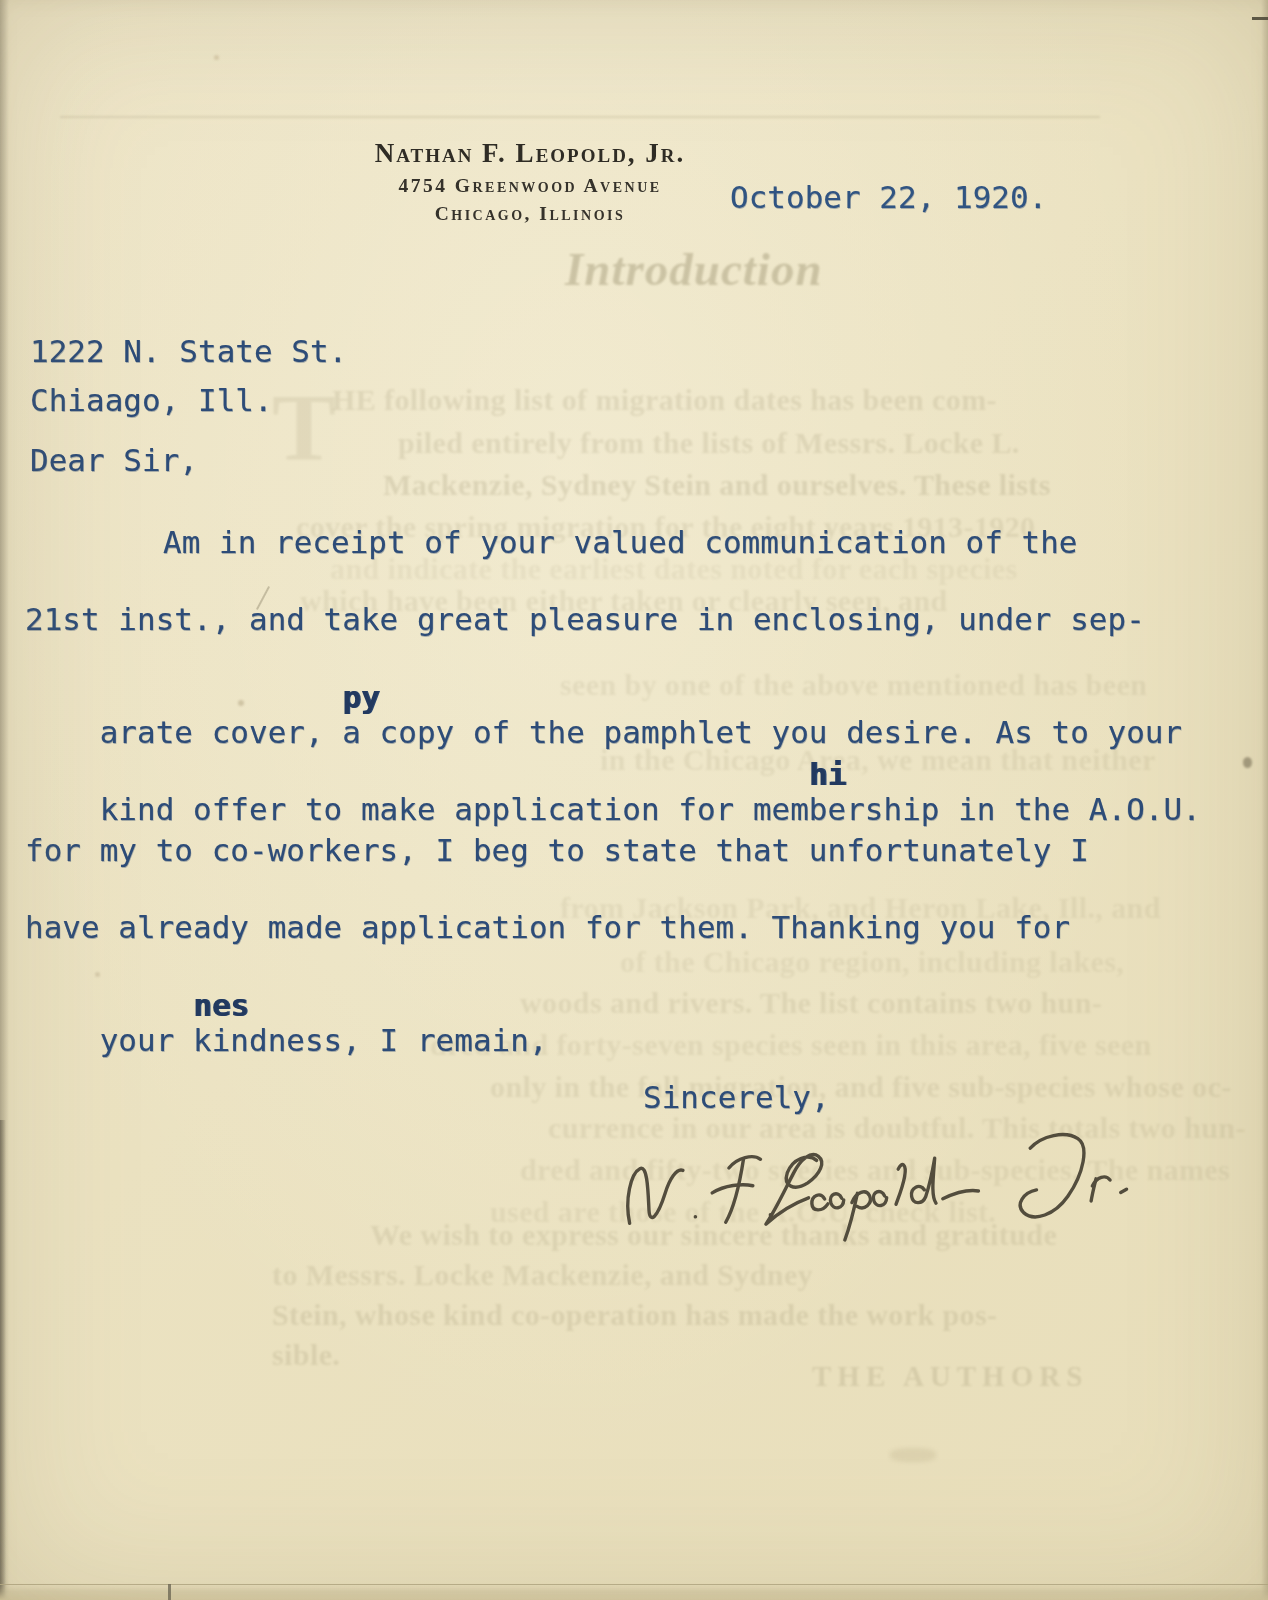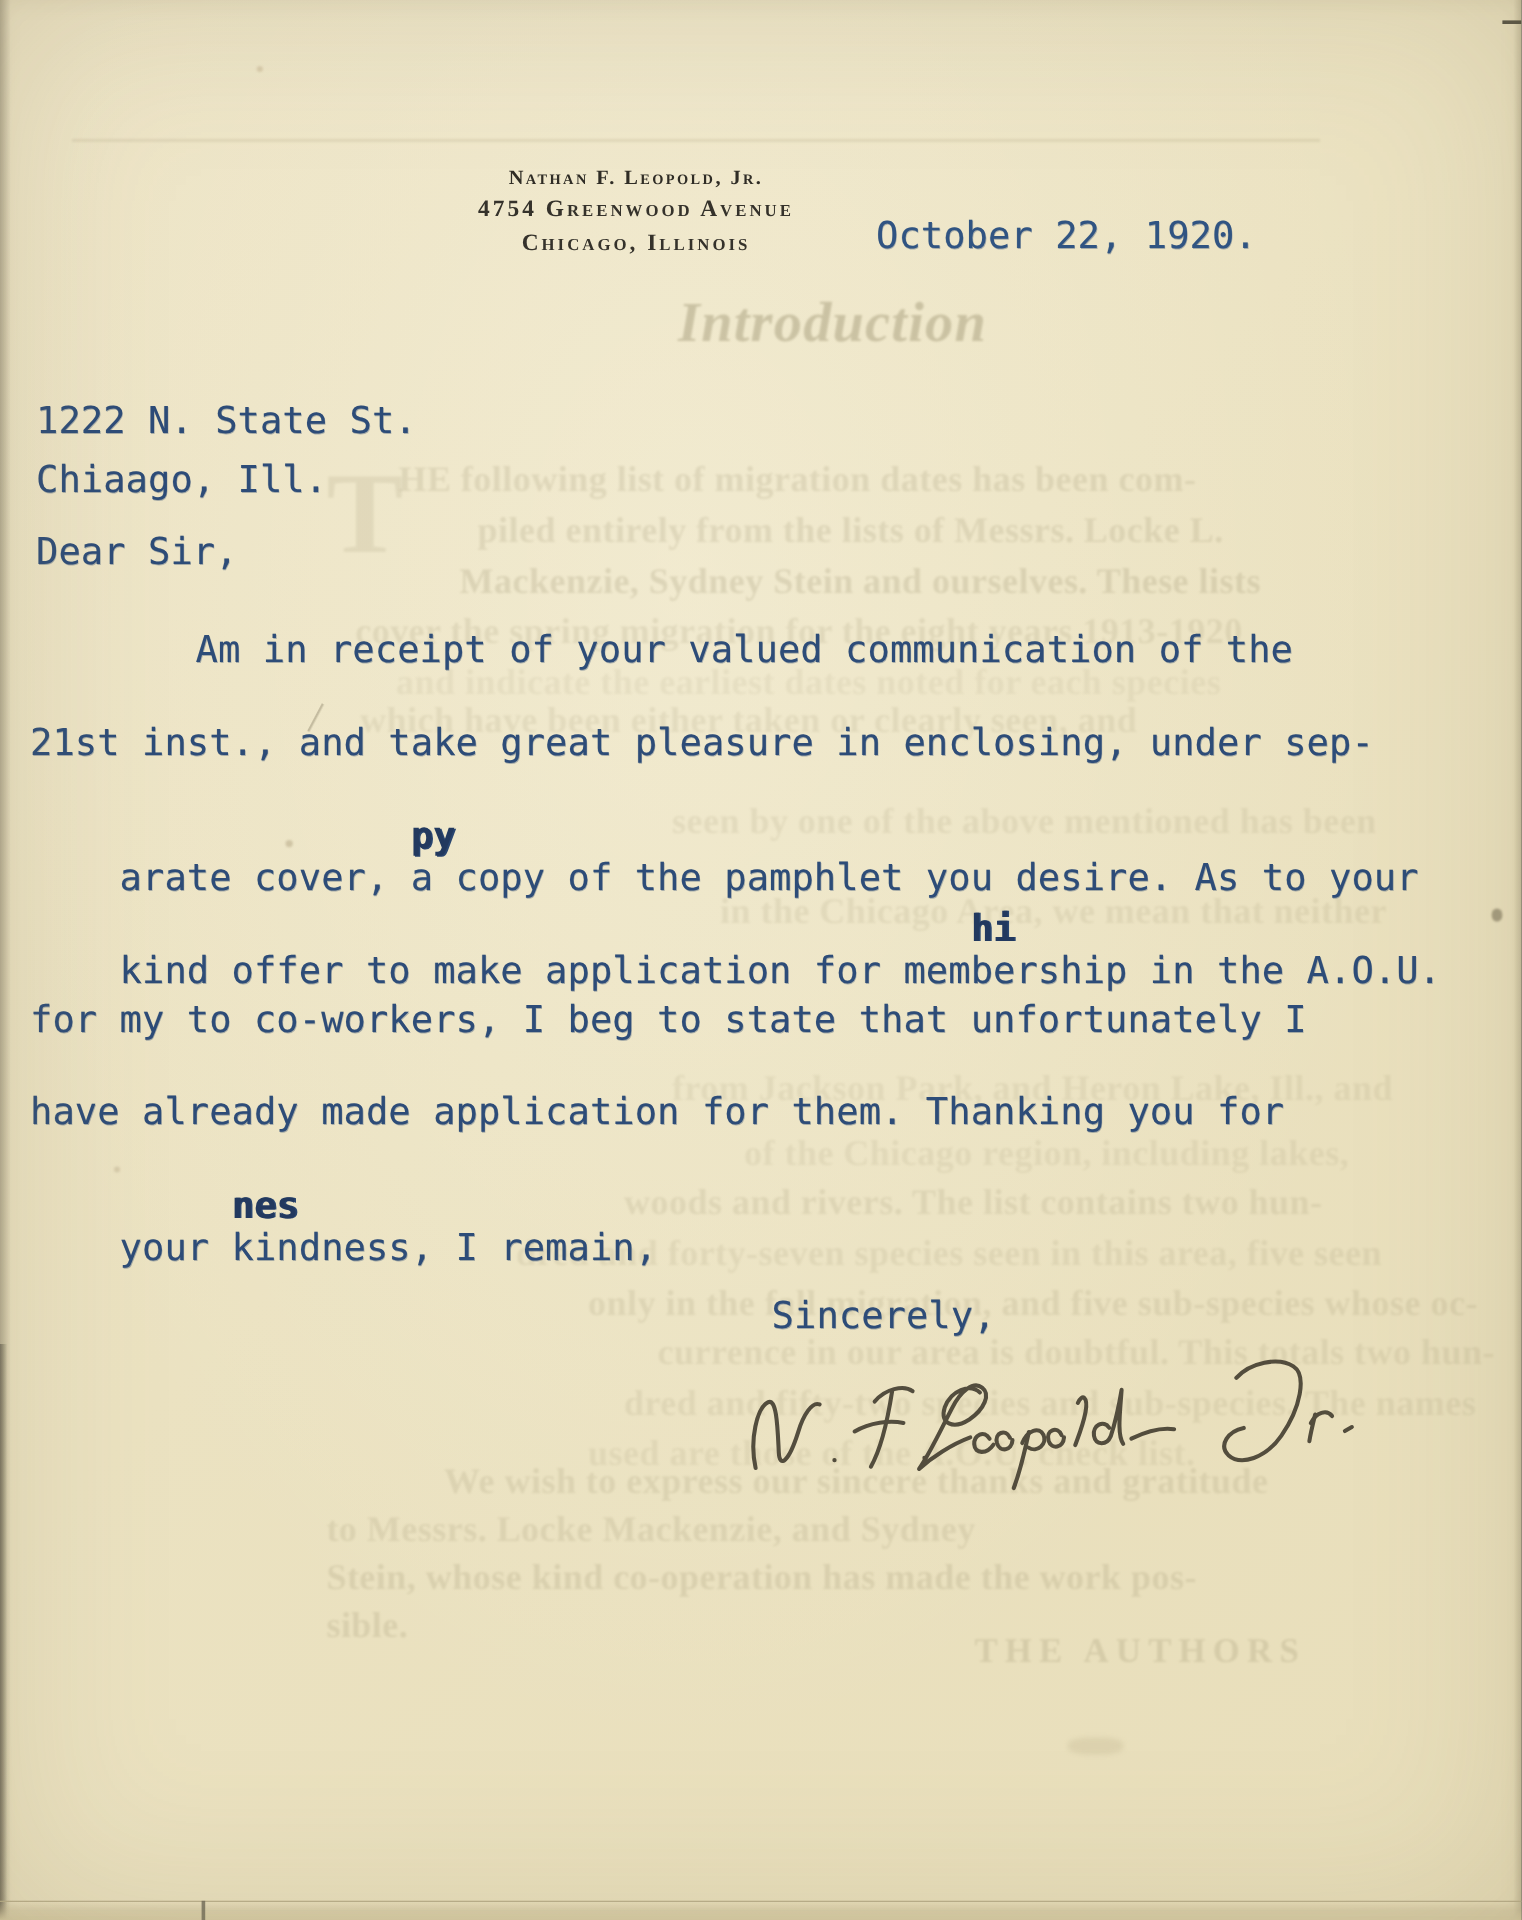--- a/index.html
+++ b/index.html
@@ -13,21 +13,21 @@
       linear-gradient(135deg,#ede4c6 0%,#ebe2c1 45%,#e8deba 100%);
     font-family:"Liberation Serif", serif;
   }
   .page::after{
     content:"";position:absolute;inset:0;pointer-events:none;
     box-shadow:inset 0 0 140px rgba(143,128,86,.22), inset 0 0 18px rgba(143,128,86,.15);
   }
 
   
   .letterhead{position:absolute;left:250px;top:138px;width:560px;text-align:center;color:#34302a;}
-  .lh-name{font-variant:small-caps;font-weight:700;font-size:17px;letter-spacing:2px;color:#2f2c25;}
+  .lh-name{font-variant:small-caps;font-weight:700;font-size:27px;letter-spacing:2px;color:#2f2c25;}
   .lh-addr{font-variant:small-caps;font-weight:700;font-size:19.5px;letter-spacing:2.5px;margin-top:6px;color:#35322b;}
 
   
   .tw{
     position:absolute;white-space:pre;
     font-family:"DejaVu Sans Mono", monospace;
     font-size:31px;color:#2d4c78;
     text-shadow:0.5px 0.6px 0 rgba(38,66,108,.35), -0.3px 0 0 rgba(38,66,108,.18);
   }
   .tw.date{color:#305482;}

